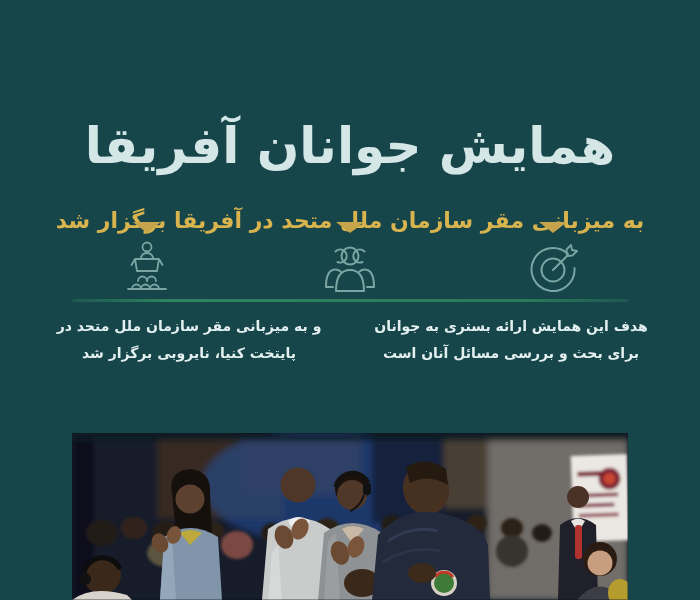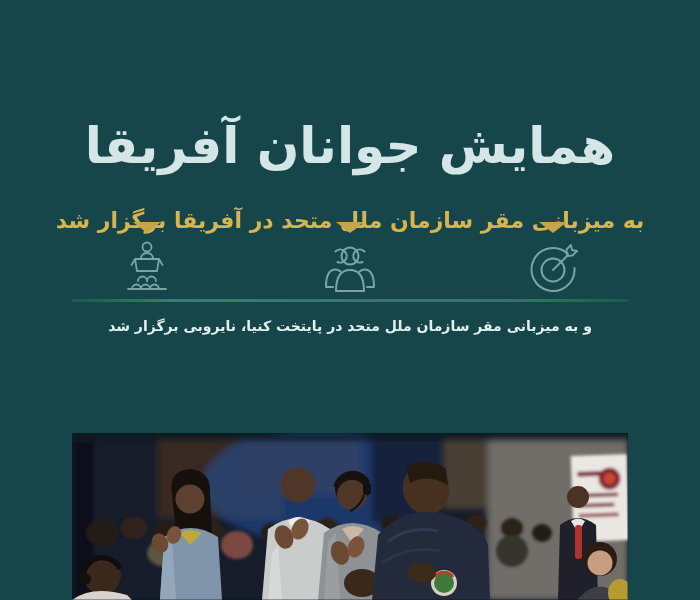--- a/index.html
+++ b/index.html
@@ -106,20 +106,21 @@
         <path d="M23 50 a4.5 4.5 0 0 1 9 0"></path>
         <path d="M32 50 a4.5 4.5 0 0 1 9 0"></path>
         <path d="M10 50 H48"></path>
       </svg>
     </div>
   </div>
 
   <div class="divider"></div>
 
   <div class="texts">
+    <div class="feature-text">هدف این همایش ارائه بستری به جوانان برای بحث و بررسی مسائل آنان است</div>
     <div class="feature-text">و به میزبانی مقر سازمان ملل متحد در پایتخت کنیا، نایروبی برگزار شد</div>
   </div>
 
   <div class="photo-wrap" role="img" aria-label="حضار در حال تشویق در سالن همایش جوانان آفریقا">
     <svg width="556" height="167" viewBox="0 0 556 167" preserveAspectRatio="none">
       <defs>
         <linearGradient id="bgBlue" x1="0" y1="0" x2="0" y2="1">
           <stop offset="0" stop-color="#25407a"></stop>
           <stop offset="1" stop-color="#0c1628"></stop>
         </linearGradient>

